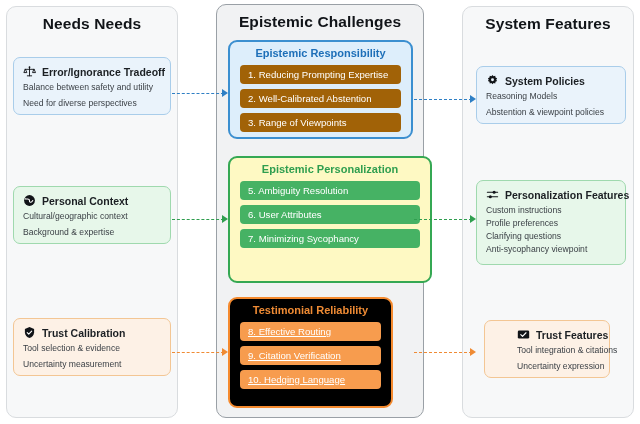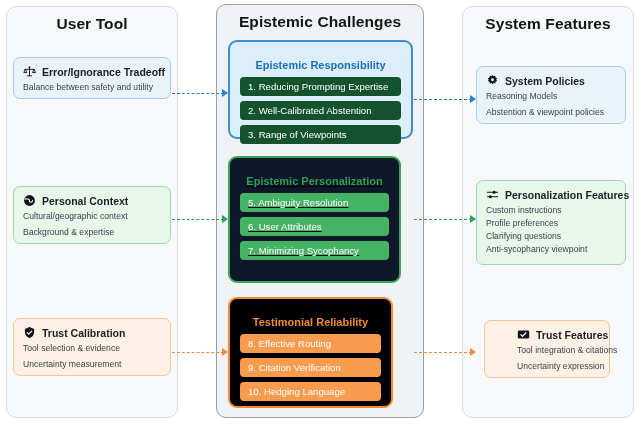--- a/index.html
+++ b/index.html
@@ -63,50 +63,50 @@
   
   #card-policy { left: 476px; top: 66px;  width: 150px; }
   #card-pers   { left: 476px; top: 180px; width: 150px; }
   #card-tfeat  { left: 484px; top: 320px; width: 126px; padding-left: 32px; }
 
   
   .group {
     position: absolute;
     border: 2px solid;
     border-radius: 9px;
-    padding-top: 17px;
+    padding-top: 5px;
   }
   .group-title {
     text-align: center; font-size: 11px; font-weight: bold;
     margin-bottom: 6px;
   }
   .item {
     height: 19px; margin: 0 10px 5px 10px;
     border-radius: 4px;
     display: flex; align-items: center;
     padding-left: 8px;
     color: #ffffff; font-size: 9.6px;
     white-space: nowrap;
   }
   .item:last-child { margin-bottom: 0; }
 
   #grp-resp  { left: 228px; top: 40px;  width: 185px; height: 99px;
                background:#ddeefb; border-color:#3b8fd0; }
   #grp-resp .group-title { color:#1d6fb8; }
-  #grp-resp .item { background:#14532d; }
-
-  #grp-pers  { left: 228px; top: 156px; width: 173px; height: 127px;
-               background:#0f172a; border-color:#35a853;text-decoration:underline; }
+  #grp-resp .item { background:#a16207; }
+
+  #grp-pers  { left: 228px; top: 156px; width: 204px; height: 127px;
+               background:#fef9c3; border-color:#35a853; }
   #grp-pers .group-title { color:#2f9e4f; }
   #grp-pers .item { background:#46b264; }
 
   #grp-test  { left: 228px; top: 297px; width: 165px; height: 111px;
                background:#000000; border-color:#f58a2e; }
   #grp-test .group-title { color:#ef8b34; }
-  #grp-test .item { background:#f79c4e; }
+  #grp-test .item { background:#f79c4e;text-decoration:underline; }
 
   
   .conn { position: absolute; height: 0; border-top-width: 1.6px; border-top-style: dashed; }
   .arrow {
     position: absolute; width: 0; height: 0;
     border-top: 4px solid transparent;
     border-bottom: 4px solid transparent;
     border-left-width: 6px; border-left-style: solid;
   }
   .k-blue   { border-color: #2f7fc4; }
@@ -115,38 +115,39 @@
   .a-blue   { border-left-color:#2f7fc4; }
   .a-green  { border-left-color:#2f9e4f; }
   .a-orange { border-left-color:#ef8b34; }
 </style>
 </head>
 <body>
 
 <div id="stage">
 
   <div class="panel" id="panel-left">
-    <div class="panel-title">User Tool</div>
+    <div class="panel-title">Needs Needs</div>
   </div>
 
   <div class="card c-blue" id="card-error">
     <div class="card-head">
       <svg class="ico" viewBox="0 0 24 24">
         <g fill="none" stroke="#111418" stroke-width="1.7" stroke-linecap="round" stroke-linejoin="round">
           <path d="M12 4v16"></path>
             <path d="M8 20h8"></path>
             <path d="M4 8h16"></path>
           <path d="M4 8 1.6 14h4.8z"></path>
             <path d="M20 8l-2.4 6h4.8z"></path>
         </g>
         <circle cx="12" cy="4" r="1.6" fill="#111418"></circle>
       </svg>
       <span>Error/Ignorance Tradeoff</span>
     </div>
     <div class="card-line">Balance between safety and utility</div>
+    <div class="card-line">Need for diverse perspectives</div>
   </div>
 
   <div class="card c-green" id="card-ctx">
     <div class="card-head">
       <svg class="ico" viewBox="0 0 24 24">
         <circle cx="12" cy="12" r="10" fill="#111418"></circle>
         <path d="M4 9c3 1 5-1 7 1s0 4 2 5 4-1 5-3" fill="none" stroke="#ffffff" stroke-width="2" stroke-linecap="round"></path>
       </svg>
       <span>Personal Context</span>
     </div>

